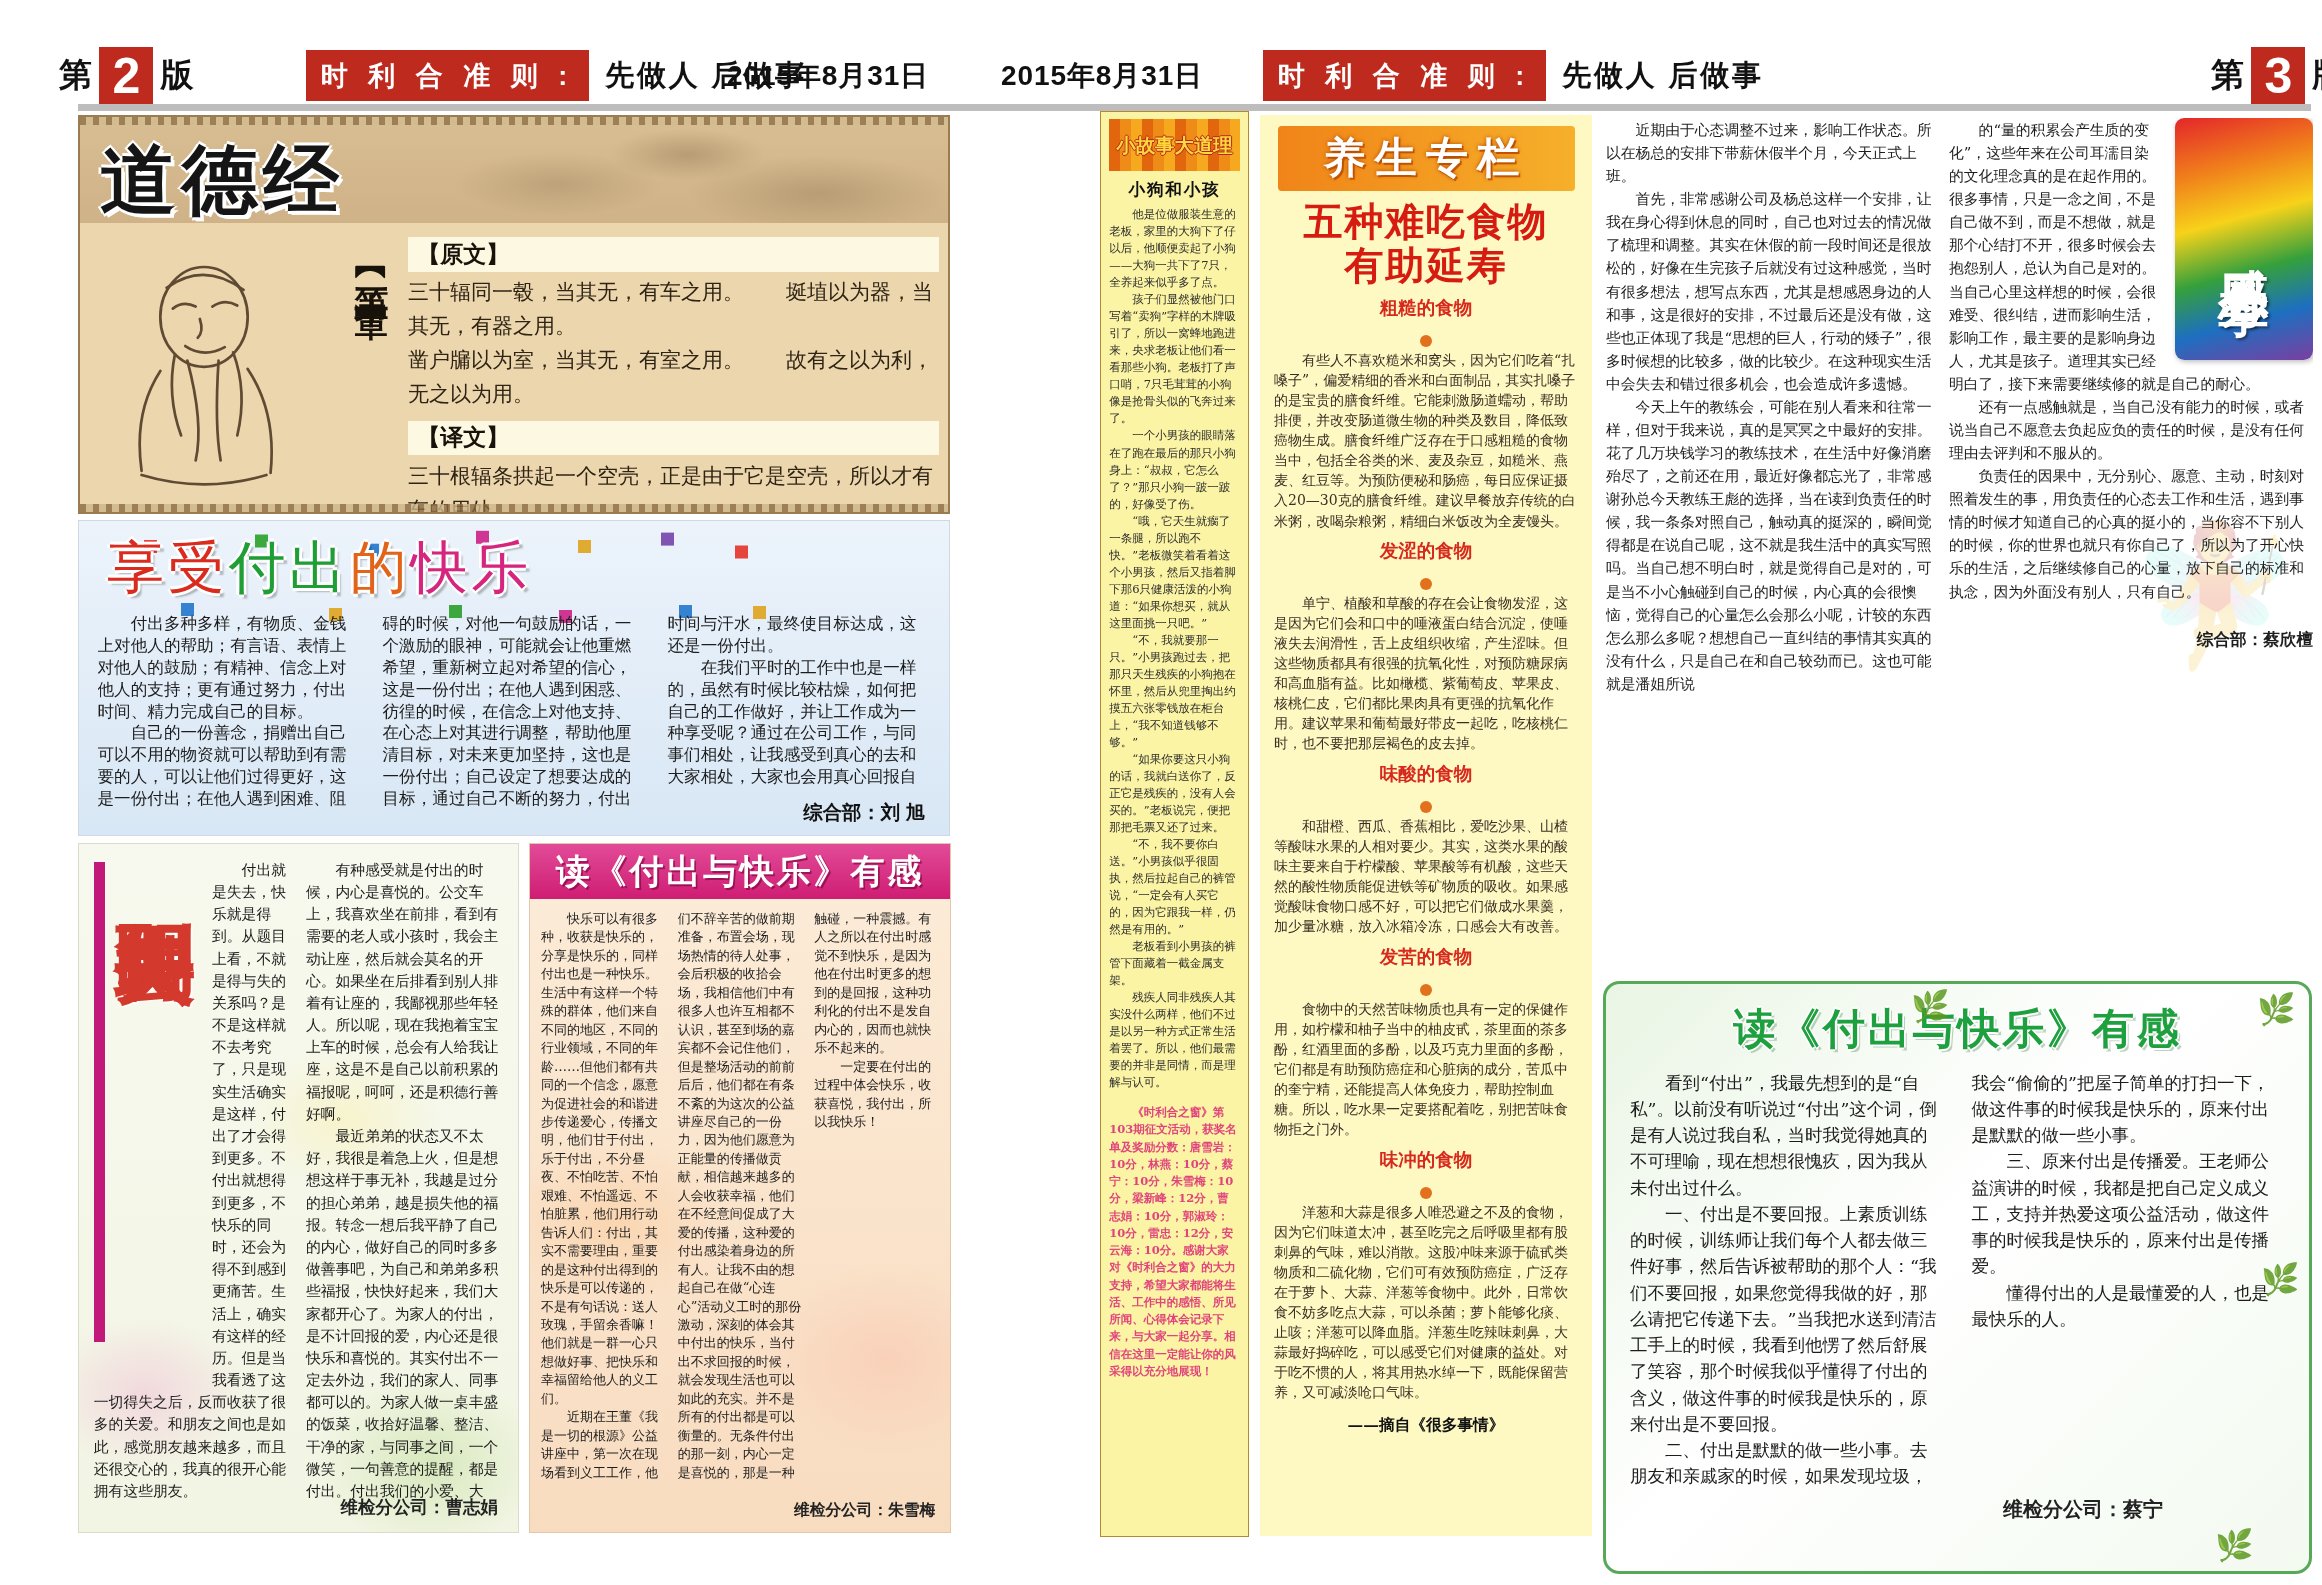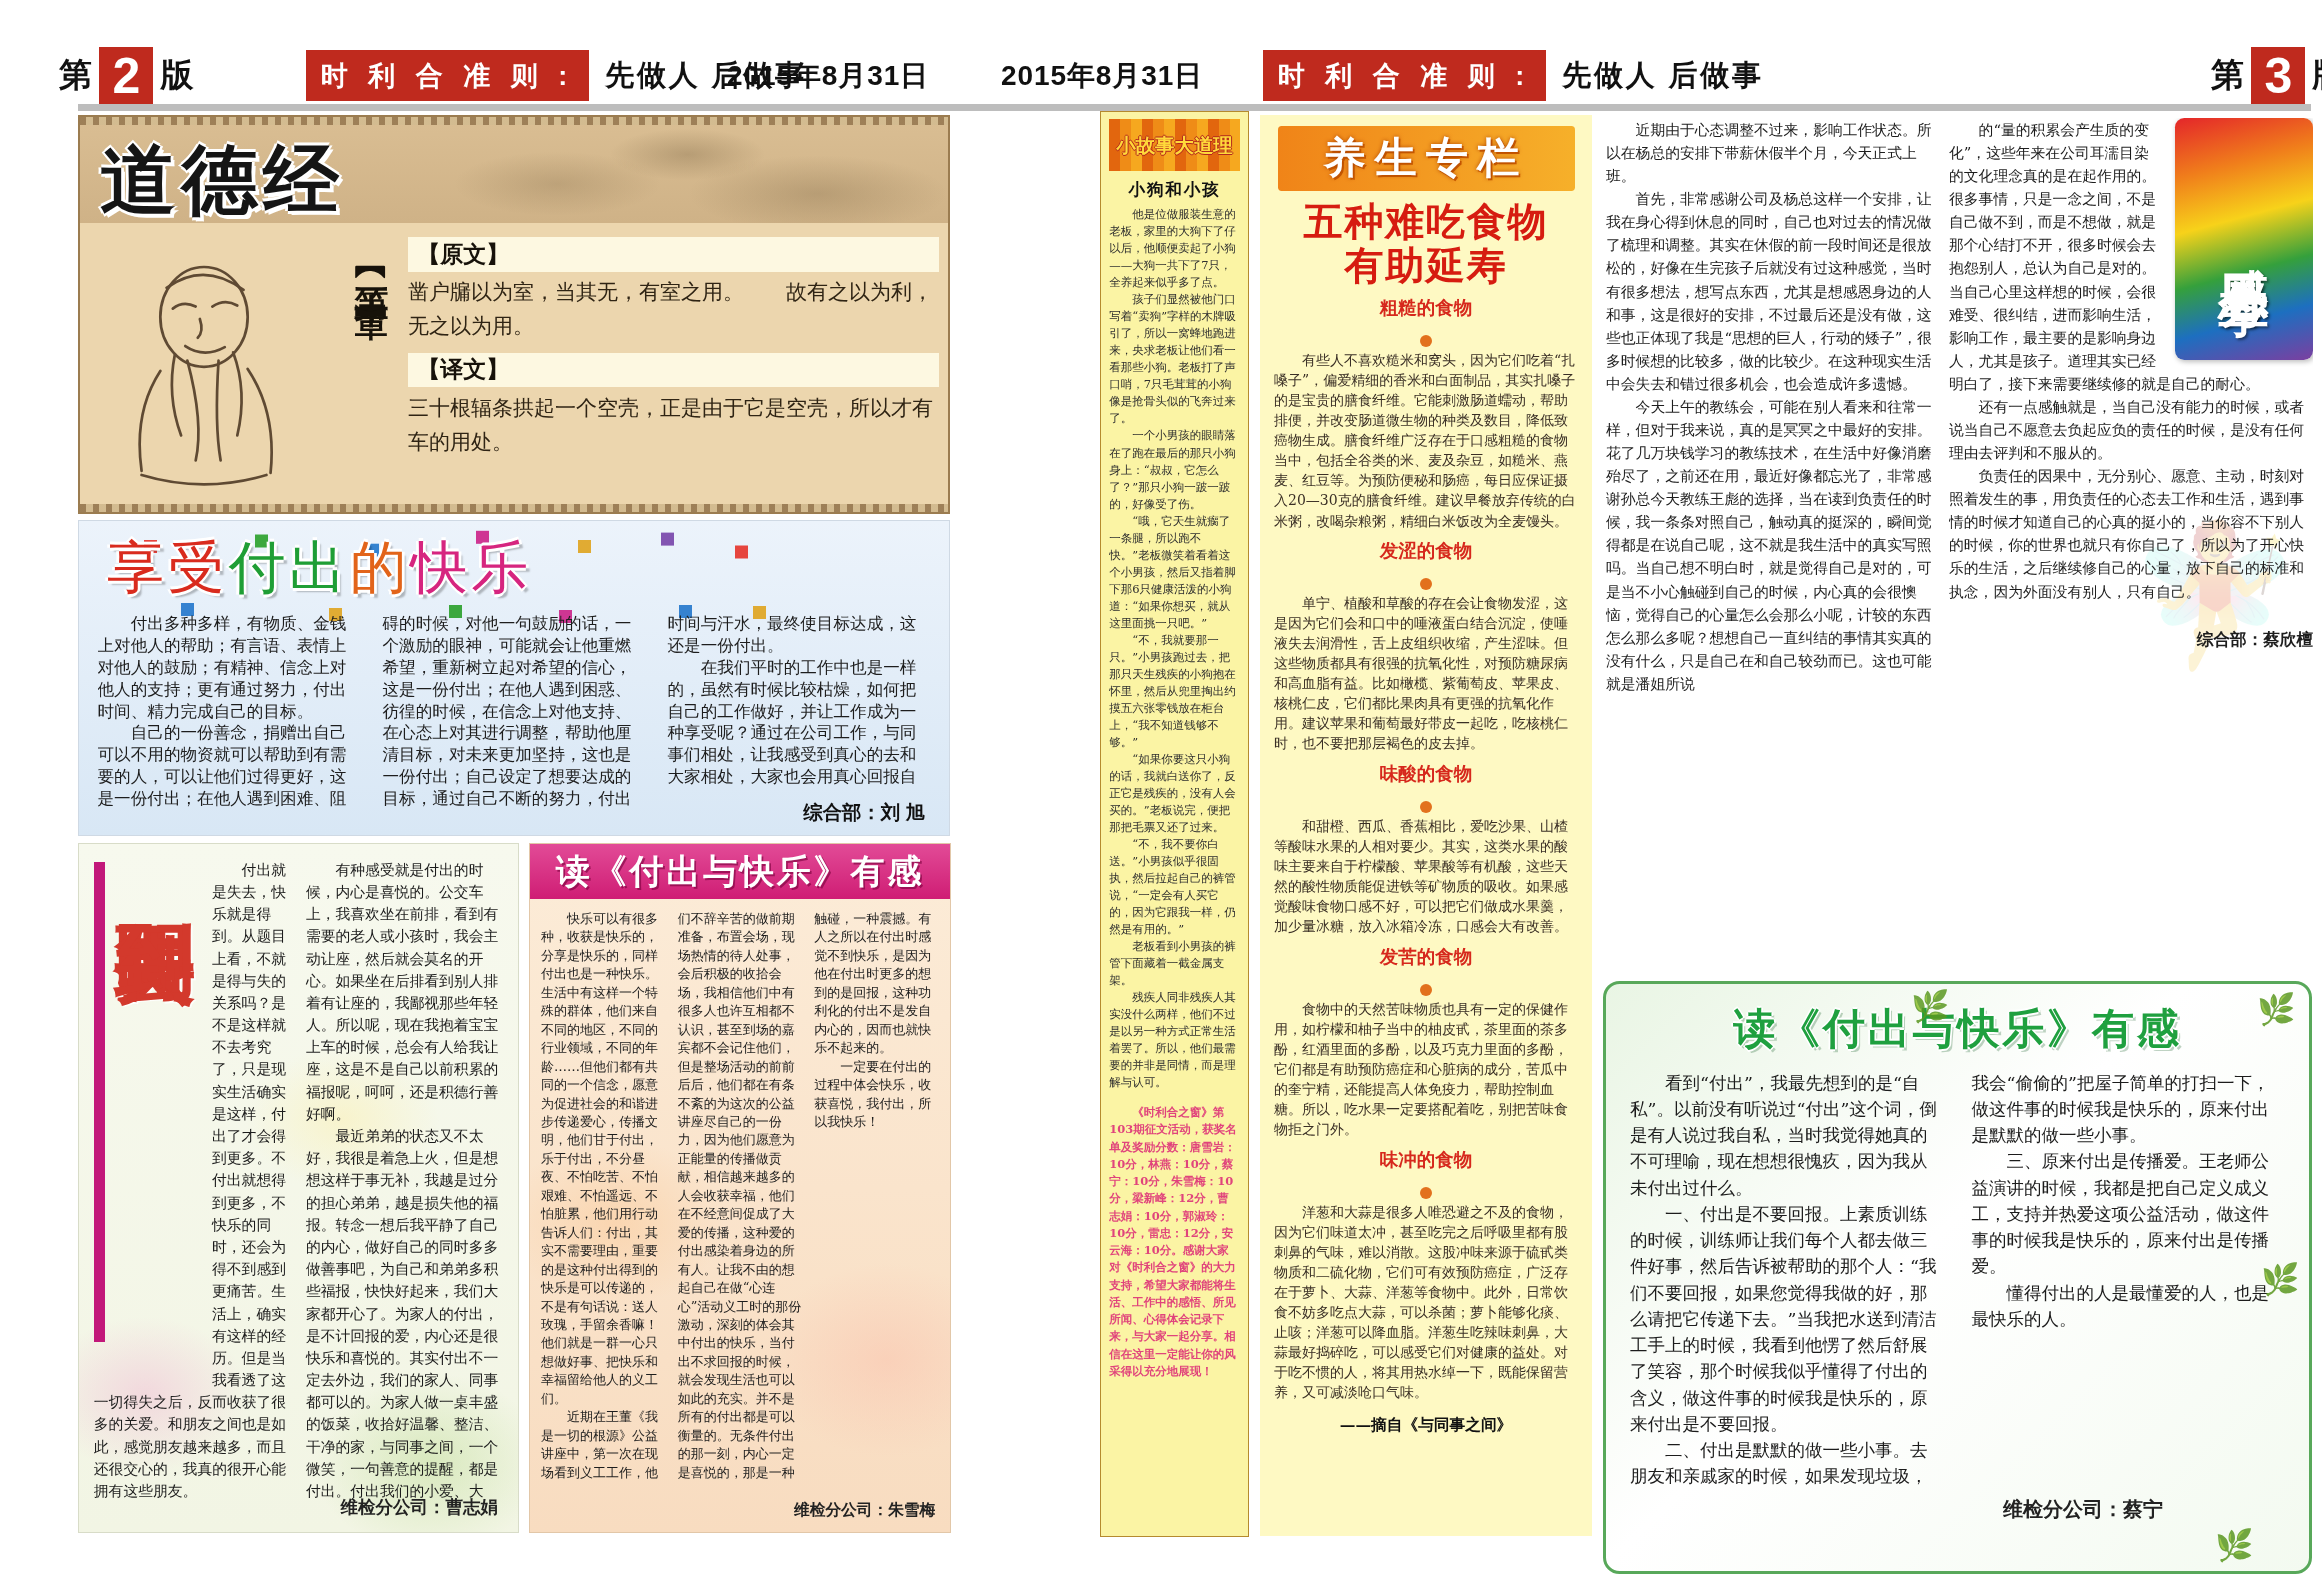--- a/index.html
+++ b/index.html
@@ -213,20 +213,21 @@
       <path class="ln" d="M72 104 q-8 40 6 78 M128 102 q14 38 4 80"></path>
       <path class="ln" d="M84 110 q16 60 8 96 M114 110 q-4 62 2 96"></path>
       <path class="ln" d="M58 120 q-26 40 -18 96 M142 118 q28 42 22 100"></path>
       <path class="ln" d="M40 220 q60 18 120 0"></path>
       <path class="ln" d="M64 40 q36 -26 74 2"></path>
     </svg>
     <div class="ddj-chapter">【第十一章】</div>
     <div class="ddj-textcol">
       <span class="ddj-label">【原文】</span>
       <div class="ddj-lines">
+          <p class="ddj-line">三十辐同一毂，当其无，有车之用。　　埏埴以为器，当其无，有器之用。</p>
           <p class="ddj-line">凿户牖以为室，当其无，有室之用。　　故有之以为利，无之以为用。</p>
         </div>
       <span class="ddj-label">【译文】</span>
       <div class="ddj-lines">
           <p class="ddj-line">三十根辐条拱起一个空壳，正是由于它是空壳，所以才有车的用处。</p>
         </div>
     </div>
     <div class="ddj-frieze" style="bottom:0;"></div>
   </div>
 
@@ -326,21 +327,21 @@
         <p class="para">食物中的天然苦味物质也具有一定的保健作用，如柠檬和柚子当中的柚皮甙，茶里面的茶多酚，红酒里面的多酚，以及巧克力里面的多酚，它们都是有助预防癌症和心脏病的成分，苦瓜中的奎宁精，还能提高人体免疫力，帮助控制血糖。所以，吃水果一定要搭配着吃，别把苦味食物拒之门外。</p>
       </div>
     <div class="ys-sec-h">
         <span class="t">味冲的食物</span>
         <span class="line"></span>
         <span class="dot"></span>
       </div>
     <div class="ys-sec-b">
         <p class="para">洋葱和大蒜是很多人唯恐避之不及的食物，因为它们味道太冲，甚至吃完之后呼吸里都有股刺鼻的气味，难以消散。这股冲味来源于硫甙类物质和二硫化物，它们可有效预防癌症，广泛存在于萝卜、大蒜、洋葱等食物中。此外，日常饮食不妨多吃点大蒜，可以杀菌；萝卜能够化痰、止咳；洋葱可以降血脂。洋葱生吃辣味刺鼻，大蒜最好捣碎吃，可以感受它们对健康的益处。对于吃不惯的人，将其用热水绰一下，既能保留营养，又可减淡呛口气味。</p>
       </div>
-    <div class="ys-source">——摘自《与同事之间》</div>
+    <div class="ys-source">——摘自《很多事情》</div>
   </div>
 
   <div class="fairy-art">
     <span>🧚</span>
   </div>
   <div class="ga-colA">
       <p class="para">近期由于心态调整不过来，影响工作状态。所以在杨总的安排下带薪休假半个月，今天正式上班。</p>
       <p class="para">首先，非常感谢公司及杨总这样一个安排，让我在身心得到休息的同时，自己也对过去的情况做了梳理和调整。其实在休假的前一段时间还是很放松的，好像在生完孩子后就没有过这种感觉，当时有很多想法，想写点东西，尤其是想感恩身边的人和事，这是很好的安排，不过最后还是没有做，这些也正体现了我是“思想的巨人，行动的矮子”，很多时候想的比较多，做的比较少。在这种现实生活中会失去和错过很多机会，也会造成许多遗憾。</p>
       <p class="para">今天上午的教练会，可能在别人看来和往常一样，但对于我来说，真的是冥冥之中最好的安排。花了几万块钱学习的教练技术，在生活中好像消磨殆尽了，之前还在用，最近好像都忘光了，非常感谢孙总今天教练王彪的选择，当在读到负责任的时候，我一条条对照自己，触动真的挺深的，瞬间觉得都是在说自己呢，这不就是我生活中的真实写照吗。当自己想不明白时，就是觉得自己是对的，可是当不小心触碰到自己的时候，内心真的会很懊恼，觉得自己的心量怎么会那么小呢，计较的东西怎么那么多呢？想想自己一直纠结的事情其实真的没有什么，只是自己在和自己较劲而已。这也可能就是潘姐所说</p>
     </div>

